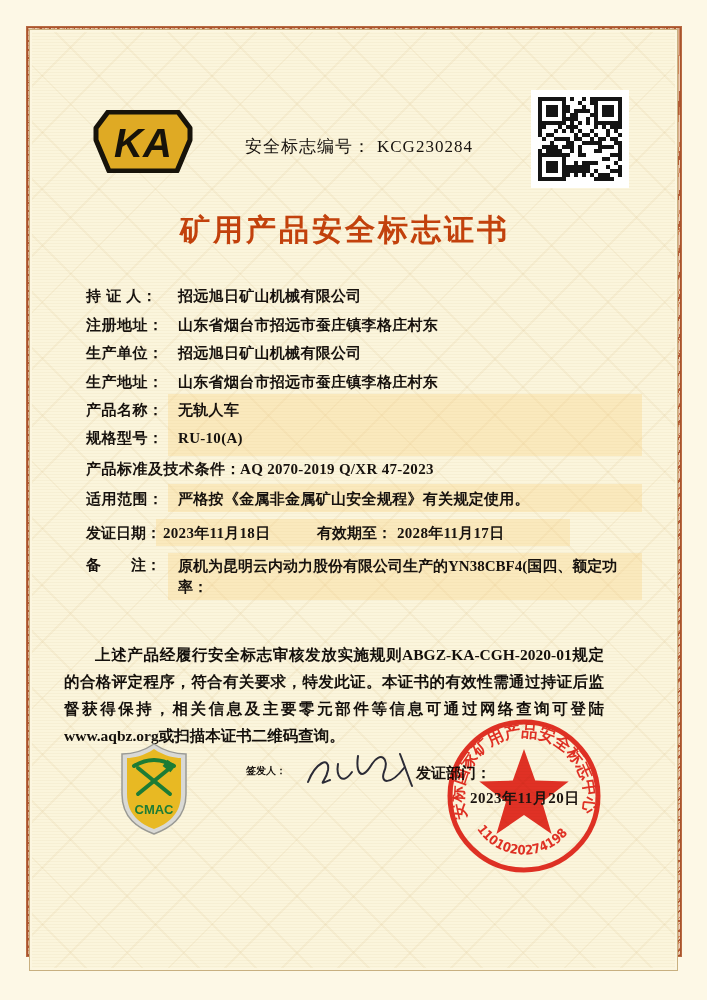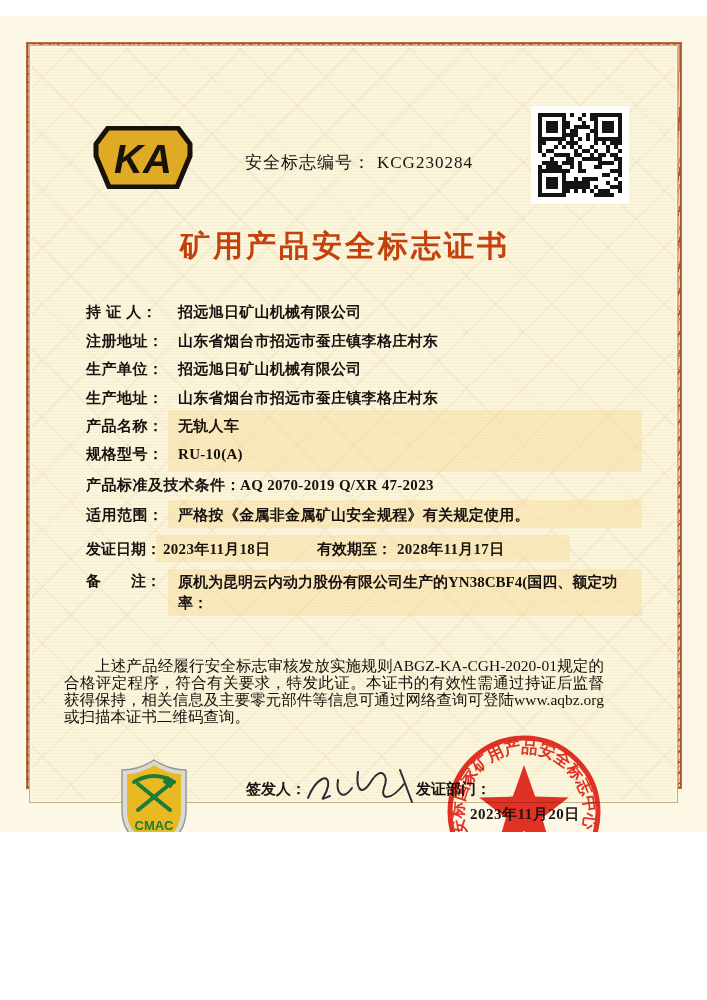--- a/index.html
+++ b/index.html
@@ -1,19 +1,19 @@
 <!DOCTYPE html>
 <html><head>
 <meta charset="utf-8">
 <style>
   html,body{margin:0;padding:0;background:#ffffff;}
   .page{
-    position:relative;width:707px;height:816px;overflow:hidden;
+    position:relative;width:707px;height:1000px;overflow:hidden;
     background:#fdf8e6;
-    font-family:"Liberation Serif",serif;color:#17120e;margin-top:16px;
+    font-family:"Liberation Serif",serif;color:#17120e;
   }
   
   .frame{
     position:absolute;left:27px;top:27px;right:26px;bottom:44px;
     background-color:#ecd2b4;
     background-image:
       repeating-radial-gradient(circle at 7px 7px, #b05a34 0 1.6px, rgba(176,90,52,0) 1.6px 8px),
       repeating-radial-gradient(circle at 2px 3px, #cf8a5f 0 1px, rgba(207,138,95,0) 1px 5px),
       repeating-linear-gradient(90deg, rgba(168,78,40,.20) 0 2px, rgba(255,246,226,.30) 2px 5px);
     box-shadow: inset 0 0 0 1px #a8532c, 0 0 0 1px #b86a42, inset 0 0 0 28px rgba(196,110,70,.12);
@@ -53,25 +53,25 @@
   .dates .lbl1{flex:none;width:77px;font-family:"Liberation Sans",sans-serif;font-weight:bold;}
   .dates .val1{flex:none;width:154px;}
   .dates .lbl2{flex:none;width:80px;font-family:"Liberation Sans",sans-serif;font-weight:bold;}
 
   .remark{position:absolute;left:86px;top:556px;display:flex;font-size:15px;}
   .remark .lbl{flex:none;width:92px;font-family:"Liberation Sans",sans-serif;font-weight:bold;}
   .remark .rv{width:465px;font-weight:bold;font-family:"Liberation Serif",serif;line-height:21px;}
 
   .statement{
     position:absolute;left:64px;top:641px;width:540px;
-    font-size:15.5px;line-height:17px;font-weight:normal;text-align:justify;
+    font-size:15.5px;line-height:27px;font-weight:bold;text-align:justify;
     text-indent:2em;font-family:"Liberation Serif",serif;color:#14100c;
   }
 
-  .signer{position:absolute;left:246px;top:764px;font-size:15px;font-weight:bold;font-family:Liberation Sans, sans-serif;}
+  .signer{position:absolute;left:246px;top:764px;font-size:10px;font-weight:bold;font-family:Liberation Sans, sans-serif;}
   .issuer{position:absolute;left:416px;top:764px;font-size:15px;font-weight:bold;font-family:"Liberation Sans",sans-serif;z-index:4;}
   .seal-wrap{position:absolute;left:439px;top:711px;width:170px;height:170px;z-index:5;mix-blend-mode:multiply;opacity:.95;}
   .seal-date{position:absolute;left:470px;top:789px;font-size:15px;font-weight:600;color:#1b1410;z-index:6;letter-spacing:.5px;}
   .ka-wrap{position:absolute;left:93px;top:110px;}
   .qr-wrap{position:absolute;left:531px;top:90px;}
   .badge-wrap{position:absolute;left:118px;top:742px;}
   .sig-wrap{position:absolute;left:300px;top:742px;z-index:3;}
 </style>
 </head>
 <body>

